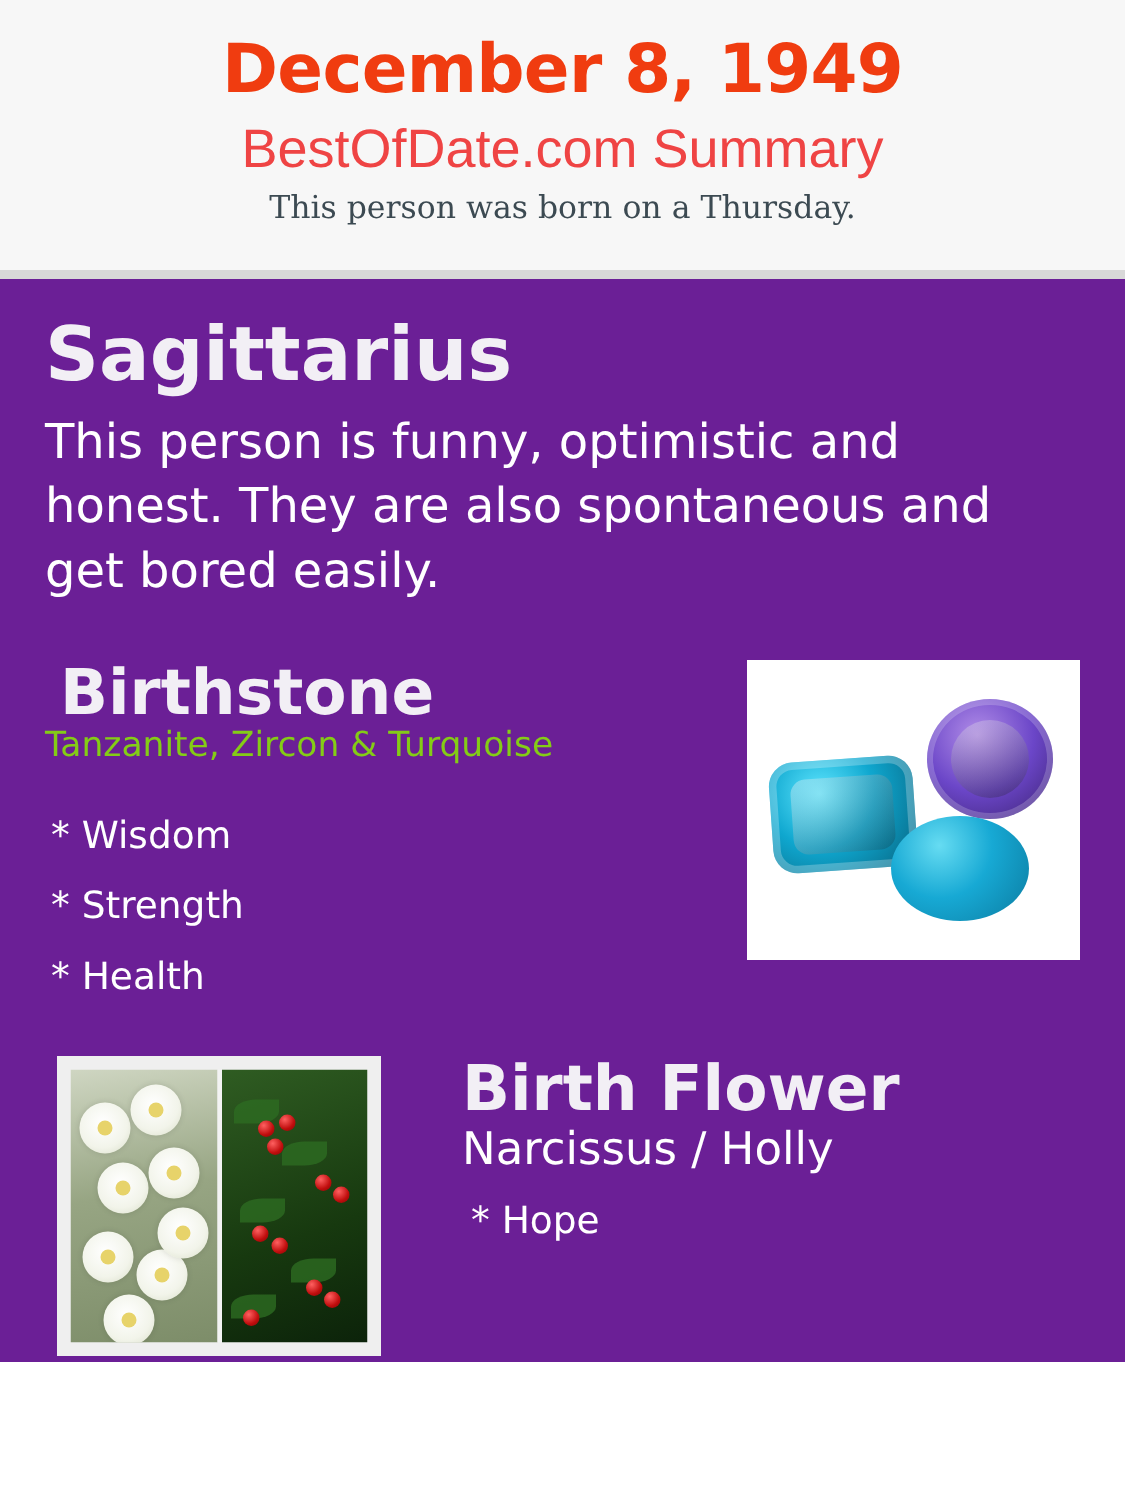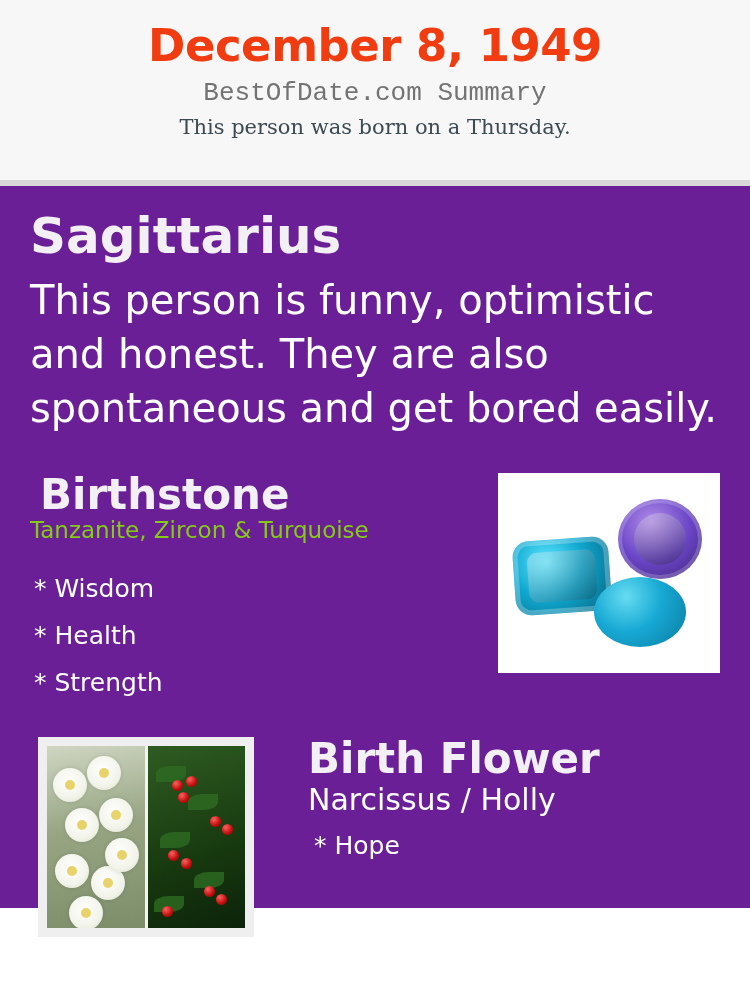--- a/index.html
+++ b/index.html
@@ -30,25 +30,25 @@
   }
   .header-date {
     color: #f03c10;
     font-size: 45px;
     font-weight: bold;
     line-height: 1.05;
     letter-spacing: -0.5px;
     margin: 0 0 10px 0;
   }
   .header-subtitle {
-    color: #737373;
-    font-size: 26px;
+    color: #ef4444;
+    font-size: 36px;
     line-height: 1.1;
     margin: 0 0 8px 0;
-    font-family: Liberation Mono, monospace;
+    font-family: Liberation Sans, sans-serif;
   }
   .header-note {
     color: #3c4a52;
     font-size: 21px;
     line-height: 1.1;
     margin: 0;
     font-family: "DejaVu Serif", serif;
   }
 
   .divider {
@@ -68,21 +68,21 @@
   }
 
   .sign-name {
     font-size: 50px;
     font-weight: bold;
     line-height: 1.05;
     margin: 0 0 10px 2px;
     color: #f2eff5;
   }
   .sign-desc {
-    font-size: 40px;
+    font-size: 32px;
     line-height: 1.35;
     margin: 0 0 38px 2px;
     color: #ffffff;
     max-width: 700px;
   }
 
   
   .stone-row {
     position: relative;
     min-height: 230px;
@@ -279,22 +279,22 @@
   <div class="body">
 
     <div class="sign-name">Sagittarius</div>
     <div class="sign-desc">This person is funny, optimistic and honest. They are also spontaneous and get bored easily.</div>
 
     <div class="stone-row">
       <div class="stone-text">
         <div class="block-title">Birthstone</div>
         <div class="block-sub">Tanzanite, Zircon &amp; Turquoise</div>
         <div class="bullet">* Wisdom</div>
+        <div class="bullet">* Strength</div>
         <div class="bullet">* Health</div>
-        <div class="bullet">* Strength</div>
       </div>
 
       <div class="stone-img">
         <div class="stone-canvas">
           <div class="gem-purple"></div>
           <div class="gem-teal"></div>
           <div class="gem-turq"></div>
         </div>
       </div>
     </div>

